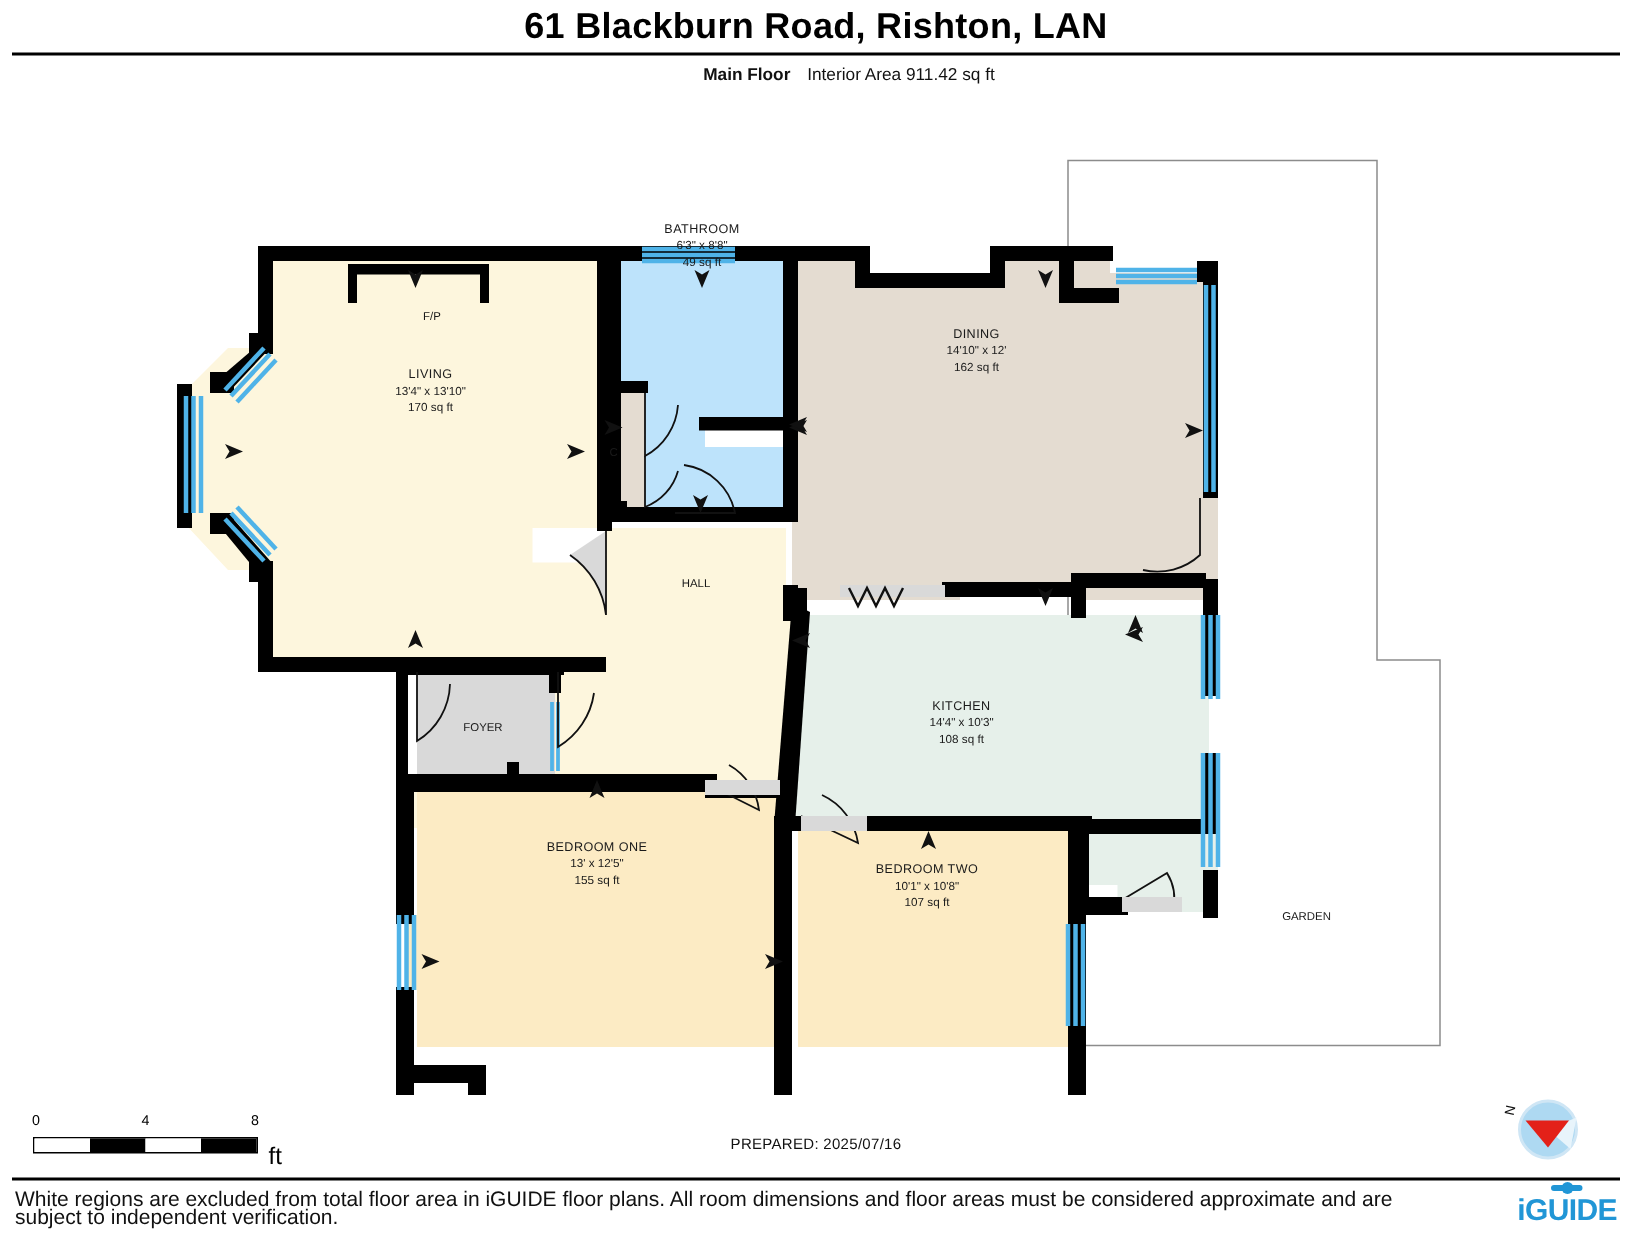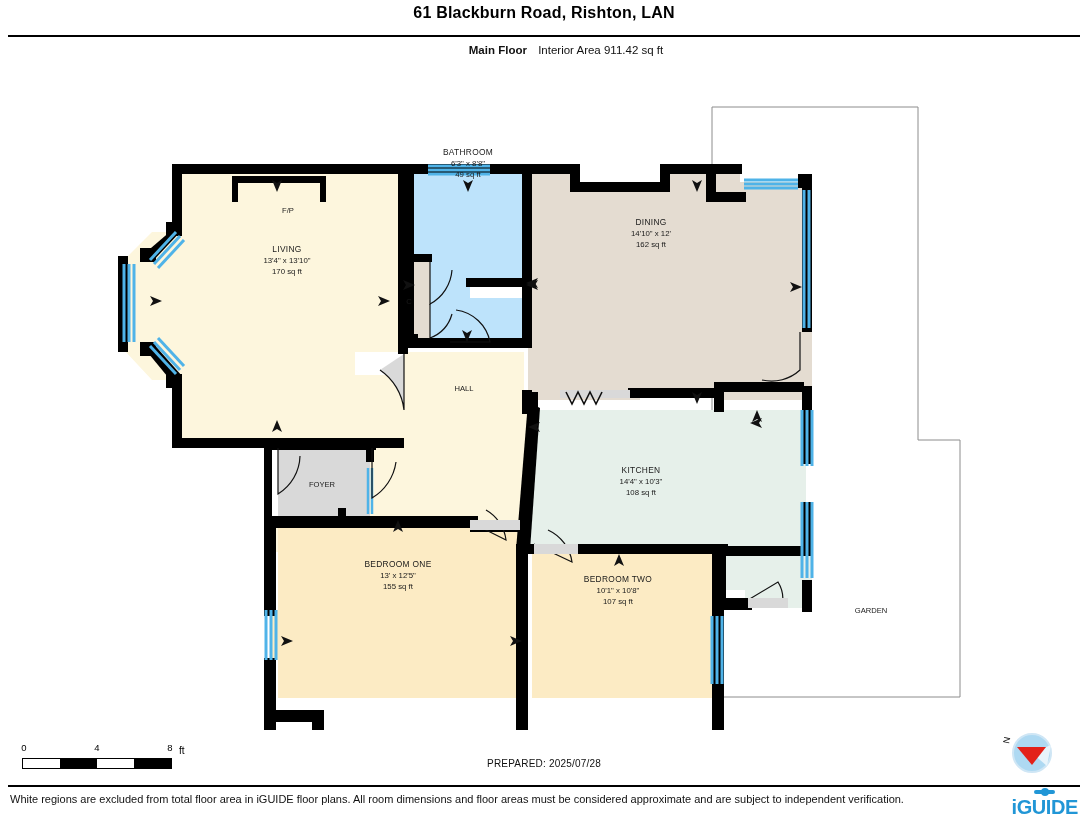--- a/index.html
+++ b/index.html
@@ -16,21 +16,21 @@
     overflow: hidden;
   }
 
   
   #page-title {
     position: absolute;
     top: 4px;
     left: 0;
     width: 1088px;
     text-align: center;
-    font-size: 16px;
+    font-size: 24px;
     font-weight: bold;
     letter-spacing: 0.2px;
     color: #000;
   }
   #title-rule {
     position: absolute;
     top: 35px;
     left: 8px;
     width: 1072px;
     height: 2px;
@@ -125,22 +125,22 @@
   }
   .scale-seg {
     flex: 1 1 25%;
     height: 100%;
   }
   .scale-seg.dark { background: #000; }
   .scale-seg.light { background: #fff; }
   #scale-unit {
     position: absolute;
     left: 157px;
-    top: 3px;
-    font-size: 10px;
+    top: 21px;
+    font-size: 16px;
     color: #000;
   }
 
   #prepared-text {
     position: absolute;
     top: 758px;
     left: 0;
     width: 1088px;
     text-align: center;
     font-size: 10px;
@@ -164,21 +164,21 @@
     left: 8px;
     width: 1072px;
     height: 2px;
     background: #000;
   }
   #disclaimer {
     position: absolute;
     top: 793px;
     left: 10px;
     width: 950px;
-    font-size: 11px;
+    font-size: 14px;
     color: #111;
     line-height: 12px;
   }
 
   
   #iguide-logo {
     position: absolute;
     right: 10px;
     top: 790px;
     height: 26px;
@@ -507,21 +507,21 @@
   </div>
   <div class="scale-bar">
     <div class="scale-seg light"></div>
     <div class="scale-seg dark"></div>
     <div class="scale-seg light"></div>
     <div class="scale-seg dark"></div>
   </div>
   <div id="scale-unit">ft</div>
 </div>
 
-<div id="prepared-text">PREPARED: 2025/07/28</div>
+<div id="prepared-text">PREPARED: 2025/07/16</div>
 
 <div id="compass">
   <svg width="60" height="52" viewBox="0 0 60 52" xmlns="http://www.w3.org/2000/svg">
     <circle cx="32" cy="25" r="19" fill="#aed9f2" stroke="#cfe6f5" stroke-width="2"></circle>
     <polygon points="32,25 51,17 47,38" fill="#e8f4fb"></polygon>
     <polygon points="17,19 46,19 32,37" fill="#e32119"></polygon>
     <text x="9" y="16" font-family="Liberation Sans, sans-serif" font-size="9" fill="#111" transform="rotate(-78 9 16)">N</text>
   </svg>
 </div>
 

